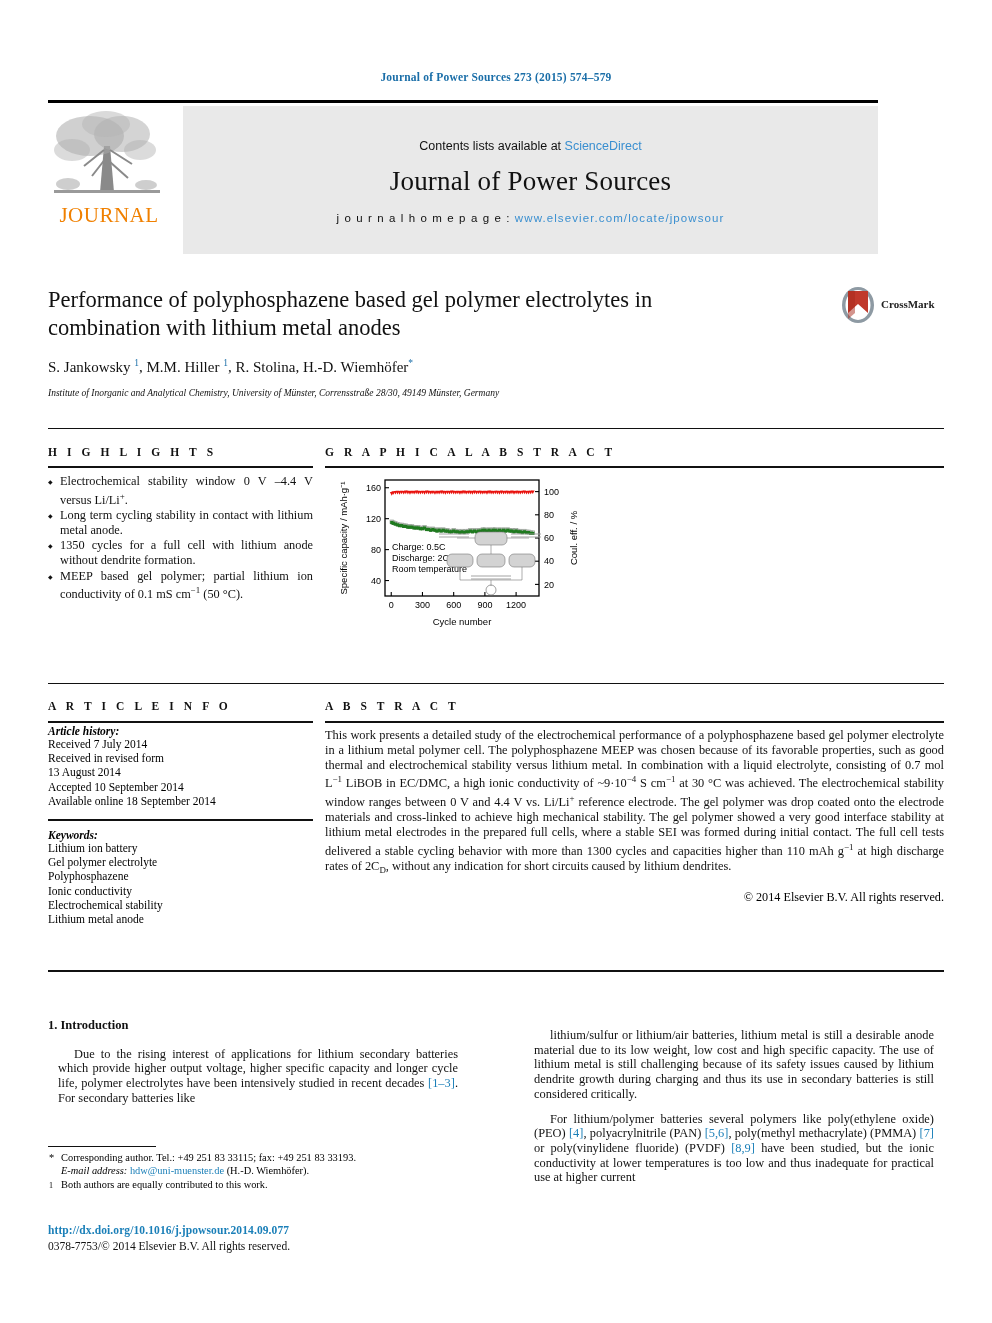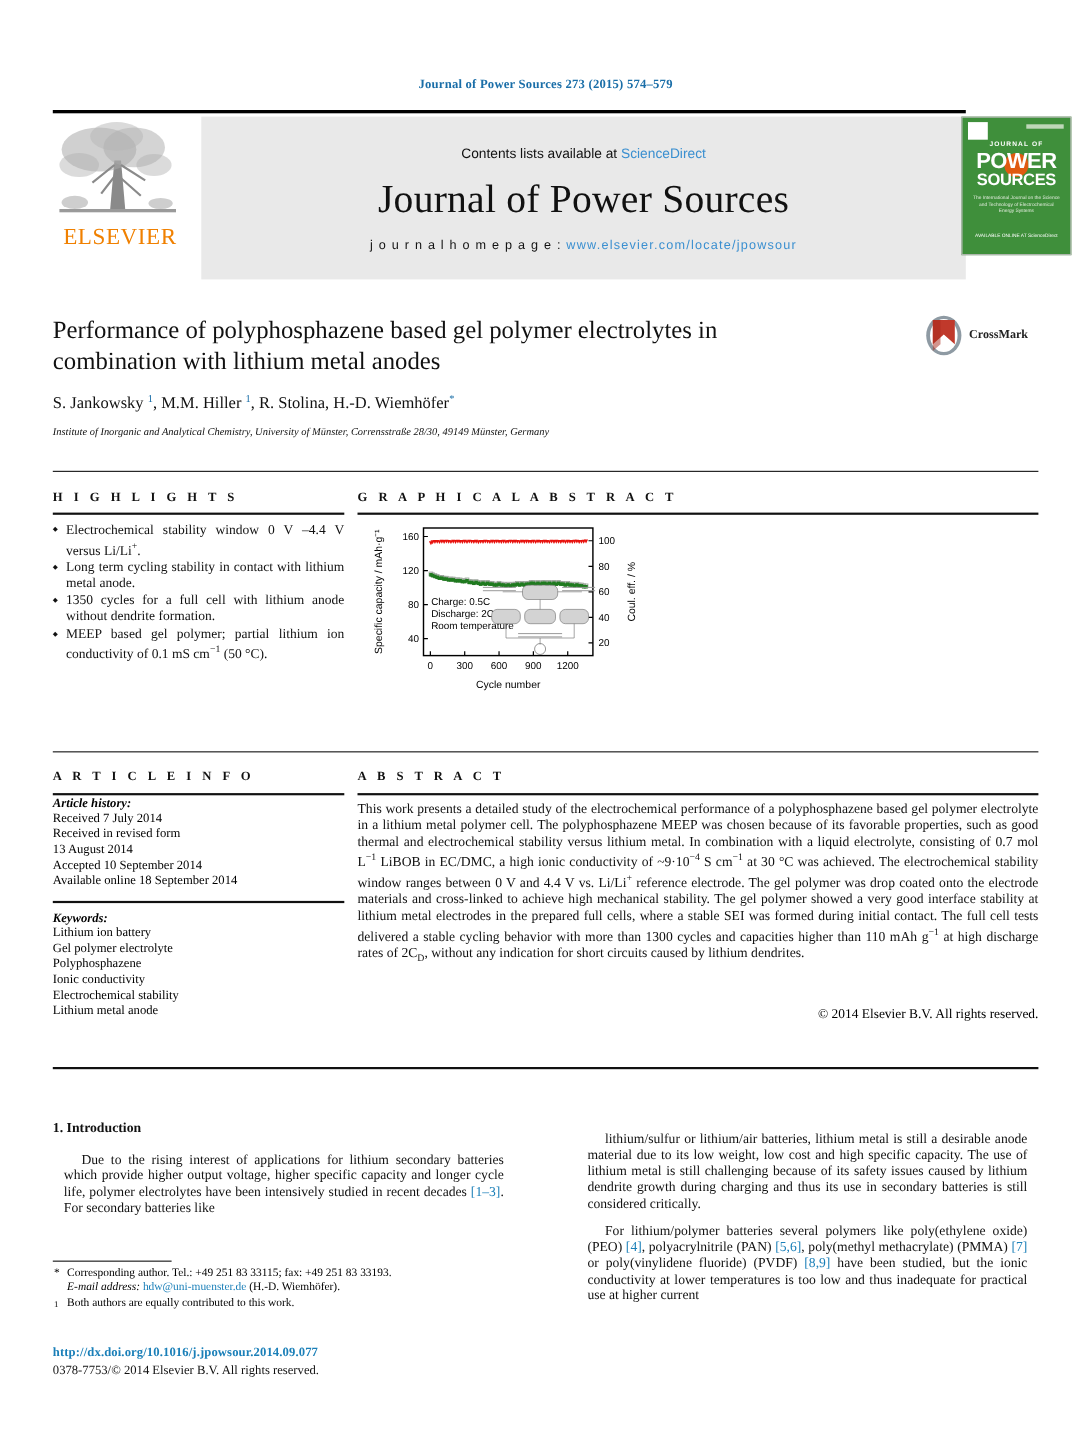--- a/index.html
+++ b/index.html
@@ -39,21 +39,21 @@
   }
   .greybox {
     position:absolute; left:135px; top:6px; width:695px; height:148px;
     background:#e9e9e9;
     display:flex; flex-direction:column; align-items:center; justify-content:center;
   }
   .contents-line { font-family:"Liberation Sans", sans-serif; font-size:12.5px; color:#111; margin-top:2px;}
   .contents-line .sd { color:#3a8fd0; }
   .jtitle {
     font-family:"Liberation Serif", serif;
-    font-size:36px; margin:13px 0 15px 0; color:#111; letter-spacing:.2px;
+    font-size:27px; margin:13px 0 15px 0; color:#111; letter-spacing:.2px;
   }
   .homepage { font-family:"Liberation Sans", sans-serif; font-size:11.5px; letter-spacing:1.1px; color:#111;}
   .homepage .url { color:#3a8fd0; }
 
   
   .cover {
     position:absolute; left:826px; top:6px; width:98px; height:124px;
     background:#3f8f3b; border:1px solid #bbb;
     overflow:hidden;
   }
@@ -108,21 +108,21 @@
     content:"\25C6"; position:absolute; left:0; top:1px; font-size:6px; color:#111;
   }
   sup, sub { font-size:.72em; }
 
   .info-label { font-style:italic; font-weight:bold; font-size:11.5px; }
   .info-line { font-size:11.5px; line-height:14.2px; }
 
   .abstract-body {
     font-size:12.4px; line-height:14.8px; text-align:justify; color:#111;
   }
-  .copyright { margin-top:36px; text-align:right; font-size:12.2px; }
+  .copyright { margin-top:12px; text-align:right; font-size:12.2px; }
 
   
   .ga-fig { position:relative; width:260px; height:175px; margin-top:10px; margin-left:8px; }
 
   
   .body-col { position:absolute; width:420px; font-size:12.4px; line-height:14.7px; text-align:justify; color:#111;}
   .body-col h2 { font-size:12.5px; font-weight:bold; margin:0 0 14px 0; }
   .body-col p { margin:10px; text-indent:16px; }
   .ref { color:#1a7fb8; }
 
@@ -155,39 +155,29 @@
           <ellipse cx="74" cy="28" rx="28" ry="18" fill="#a9a9a9" opacity=".5"></ellipse>
           <ellipse cx="58" cy="18" rx="24" ry="13" fill="#b5b5b5" opacity=".5"></ellipse>
           <ellipse cx="24" cy="44" rx="18" ry="11" fill="#b0b0b0" opacity=".45"></ellipse>
           <ellipse cx="92" cy="44" rx="16" ry="10" fill="#b0b0b0" opacity=".45"></ellipse>
           <path d="M56 44 L36 60 M62 44 L84 58 M58 52 L44 70 M62 56 L80 72" stroke="#8a8a8a" stroke-width="2" fill="none"></path>
           <rect x="6" y="84" width="106" height="3" fill="#9a9a9a"></rect>
           <ellipse cx="20" cy="78" rx="12" ry="6" fill="#9e9e9e" opacity=".5"></ellipse>
           <ellipse cx="98" cy="79" rx="11" ry="5" fill="#9e9e9e" opacity=".5"></ellipse>
         </g>
       </svg>
-      <div class="word">ELSEVIER</div>
+      <div class="word">JOURNAL</div>
     </div>
 
     <div class="greybox">
       <div class="contents-line"><span>Contents lists available at </span><span class="sd">ScienceDirect</span></div>
       <div class="jtitle">Journal of Power Sources</div>
       <div class="homepage"><span>j o u r n a l   h o m e p a g e :   </span><span class="url">www.elsevier.com/locate/jpowsour</span></div>
     </div>
 
-    <div class="cover">
-      <div class="c-top"></div>
-      <div class="c-topr"></div>
-      <div class="c-jo">JOURNAL OF</div>
-      <div class="c-ball"></div>
-      <div class="c-power">POWER</div>
-      <div class="c-sources">SOURCES</div>
-      <div class="c-sub">The International Journal on the Science and Technology of Electrochemical Energy Systems</div>
-      <div class="c-foot">AVAILABLE ONLINE AT ScienceDirect</div>
-    </div>
   </div>
 
   <div class="titleblock">
     <div class="art-title">Performance of polyphosphazene based gel polymer electrolytes in combination with lithium metal anodes</div>
     <div class="authors">S. Jankowsky <sup>1</sup>, M.M. Hiller <sup>1</sup>, R. Stolina, H.-D. Wiemhöfer<sup>*</sup></div>
     <div class="affil">Institute of Inorganic and Analytical Chemistry, University of Münster, Corrensstraße 28/30, 49149 Münster, Germany</div>
 
     <div class="crossmark">
       <svg class="cm-badge" viewBox="0 0 36 38">
         <ellipse cx="18" cy="19" rx="16" ry="18" fill="#8e9aa3"></ellipse>

